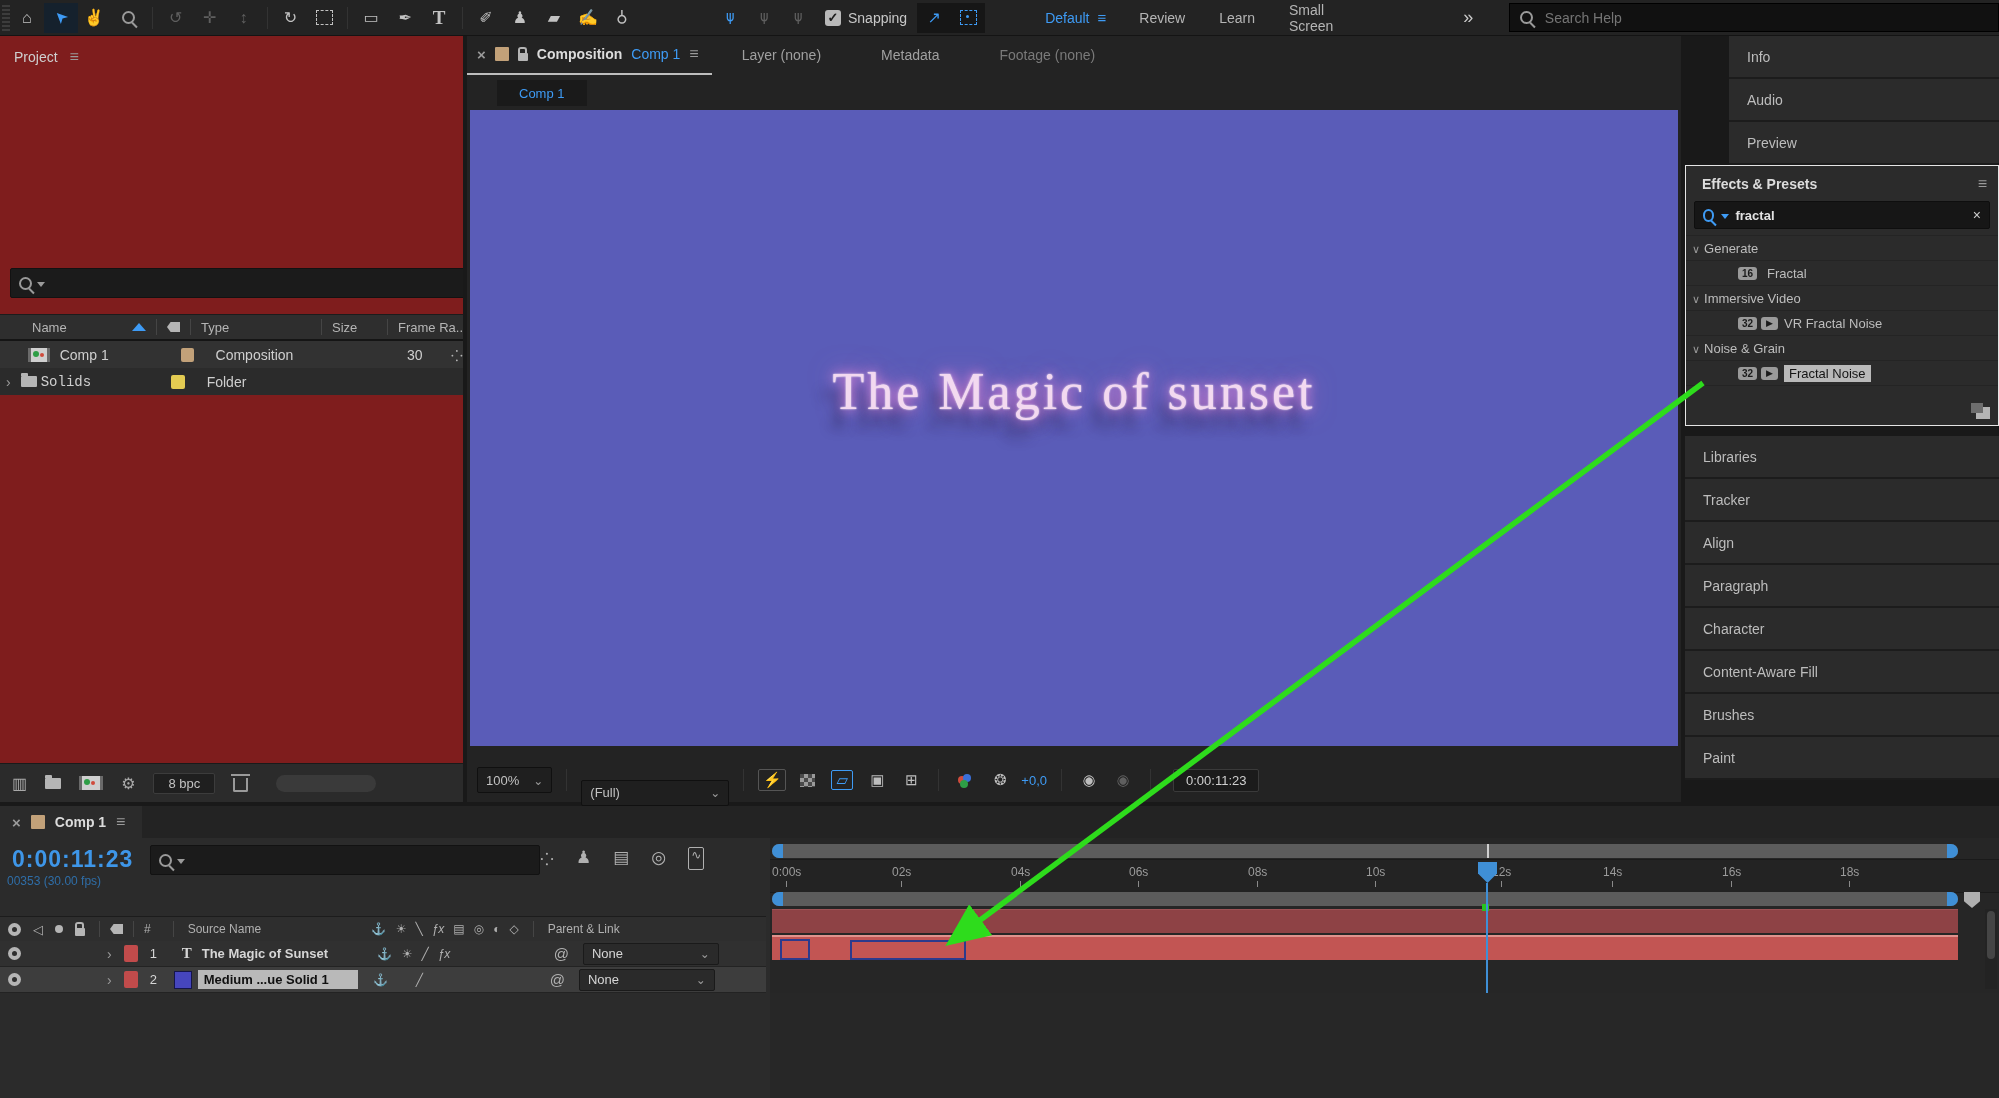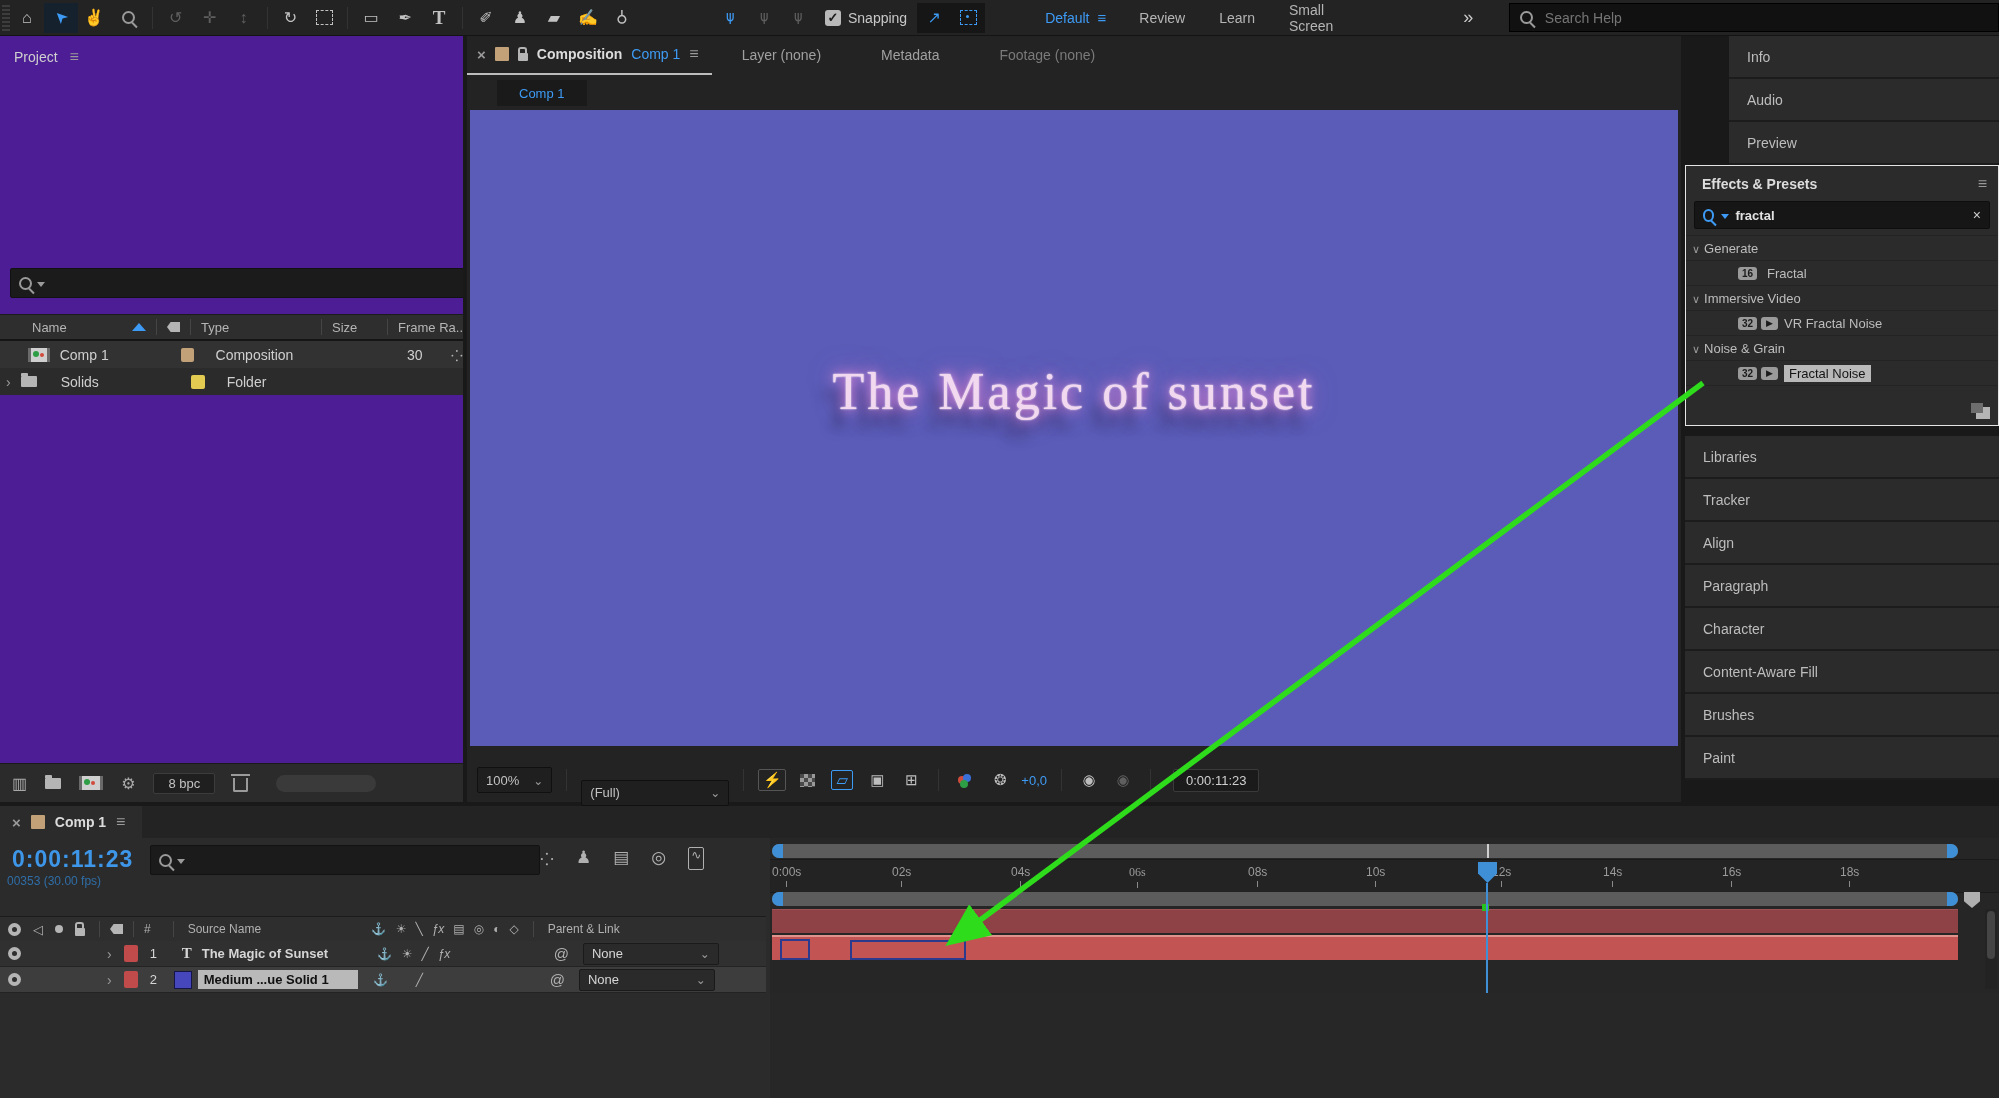--- a/index.html
+++ b/index.html
@@ -33,21 +33,21 @@
   .checkbox{width:16px;height:16px;background:#b9b9b9;border-radius:3px;color:#1b1b1b;
             font-size:13px;font-weight:bold;display:flex;align-items:center;justify-content:center;}
   #ws{display:flex;align-items:center;gap:34px;margin-left:60px;font-size:14px;color:#b5b5b5;}
   #ws .active{color:#3e9bf5;display:flex;gap:8px;align-items:center;}
   #ws .menu-glyph{font-size:15px;}
   #helpsearch{margin-left:36px;width:600px;height:27px;background:#111;border:1px solid #000;
               display:flex;align-items:center;gap:10px;padding:0 10px;}
   #helpsearch input{background:transparent;border:0;outline:0;color:#9a9a9a;font-size:14px;
               font-family:"Liberation Sans",sans-serif;width:100%;}
   
-  .panel{position:absolute;background:#4c1d95;}
+  .panel{position:absolute;background:#7f1d1d;}
   
   #project{left:0;top:36px;width:463px;height:766px;}
   #project .phead{display:flex;align-items:center;gap:12px;padding:12px 0 0 14px;color:#cfcfcf;font-size:14px;}
   .menu-glyph{color:#9a9a9a;font-size:16px;letter-spacing:-1px;}
   #proj-search{position:absolute;left:10px;top:232px;width:440px;height:28px;background:#1b1b1b;
                border:1px solid #121212;border-radius:2px;display:flex;align-items:center;padding:0 8px;gap:2px;}
   #proj-cols{position:absolute;left:0;top:278px;width:463px;height:24px;background:#2e2e2e;
              border-top:1px solid #1c1c1c;border-bottom:2px solid #151515;display:flex;align-items:center;
              color:#b5b5b5;font-size:13px;}
   .colsep{width:1px;height:16px;background:#454545;}
@@ -287,21 +287,21 @@
       <span class="compicon" style="margin-left:28px;"></span>
       <span style="margin-left:10px;width:110px;">Comp 1</span>
       <span class="swatch" style="background:#c2a179;margin-left:26px;"></span>
       <span style="margin-left:22px;width:160px;">Composition</span>
       <span style="width:78px;text-align:right;">30</span>
       <span class="flowchart" style="margin-left:28px;">⁘</span>
     </div>
     <div class="prow" style="top:332px;">
       <span class="expand" style="margin-left:6px;"></span>
       <span class="folder" style="margin-left:10px;"></span>
-      <span style="margin-left:24px;width:104px;">Solids</span>
+      <span style="margin-left:4px;width:104px;font-family:Liberation Mono, monospace;">Solids</span>
       <span class="swatch" style="background:#e3cb52;margin-left:26px;"></span>
       <span style="margin-left:22px;width:160px;">Folder</span>
     </div>
     <div id="proj-footer">
       <span class="fico">▥</span>
       <span class="folder"></span>
       <span class="compicon"></span>
       <span class="fico">⚙</span>
       <span class="bpcbox">8 bpc</span>
       <span class="trash"></span>
@@ -512,21 +512,21 @@
     <div id="tl-right">
       <div id="navbar">
         <span class="capL"></span>
         <span class="capR"></span>
       </div>
       <div id="navtick"></div>
       <div id="ruler">
         <span class="rlabel" style="left:2px;">0:00s</span>
         <span class="rlabel" style="left:122px;">02s</span>
         <span class="rlabel" style="left:241px;">04s</span>
-        <span class="rlabel" style="left:359px;font-family:Liberation Serif, serif;">06s</span>
+        <span class="rlabel" style="left:359px;">06s</span>
         <span class="rlabel" style="left:478px;">08s</span>
         <span class="rlabel" style="left:596px;">10s</span>
         <span class="rlabel" style="left:722px;">12s</span>
         <span class="rlabel" style="left:833px;">14s</span>
         <span class="rlabel" style="left:952px;">16s</span>
         <span class="rlabel" style="left:1070px;">18s</span>
       </div>
       <div id="workbar">
         <span class="capL"></span>
         <span class="capR"></span>

